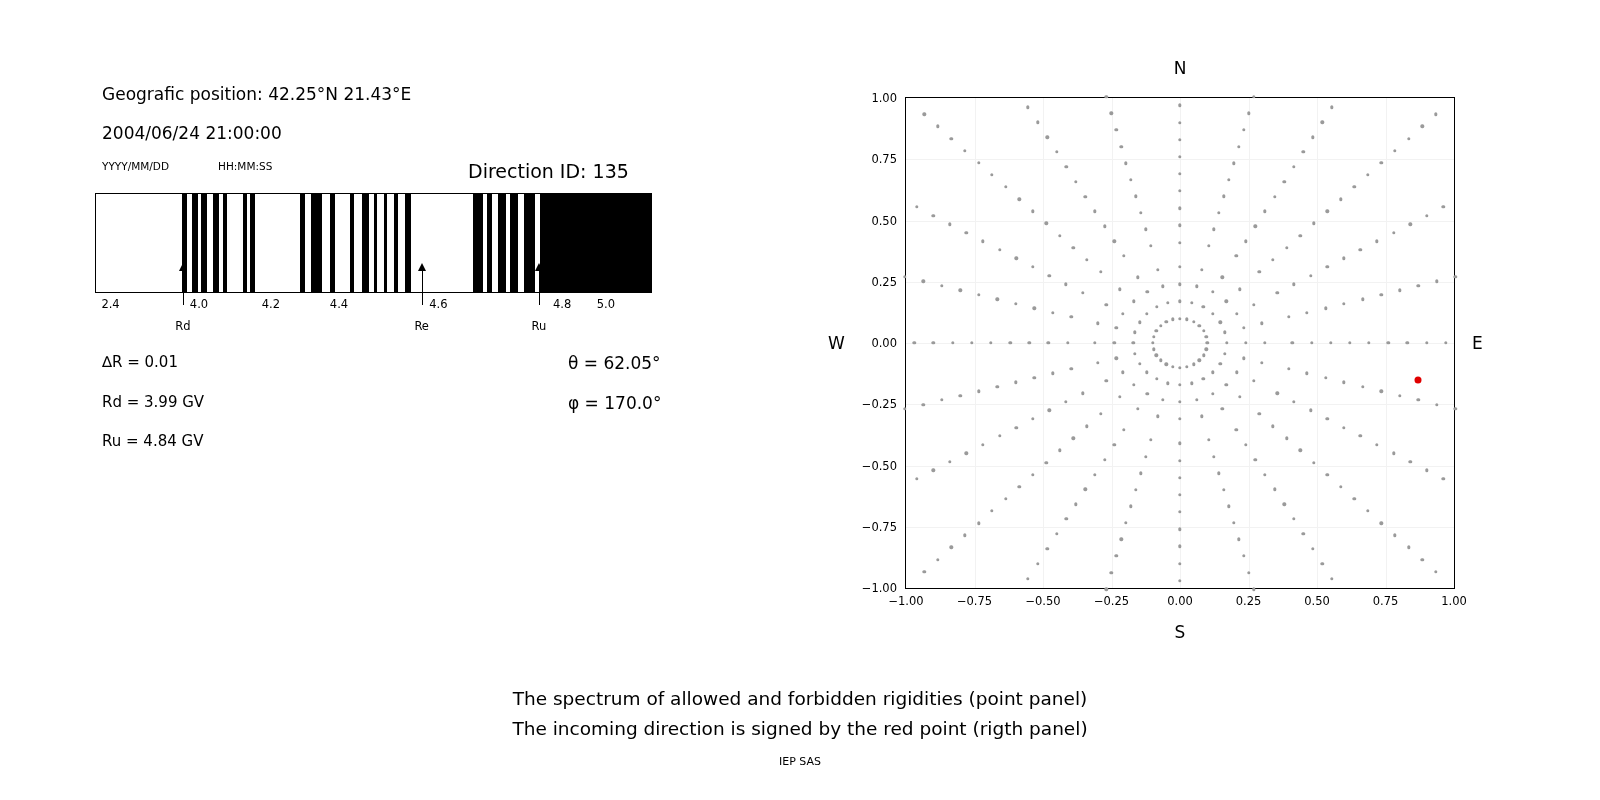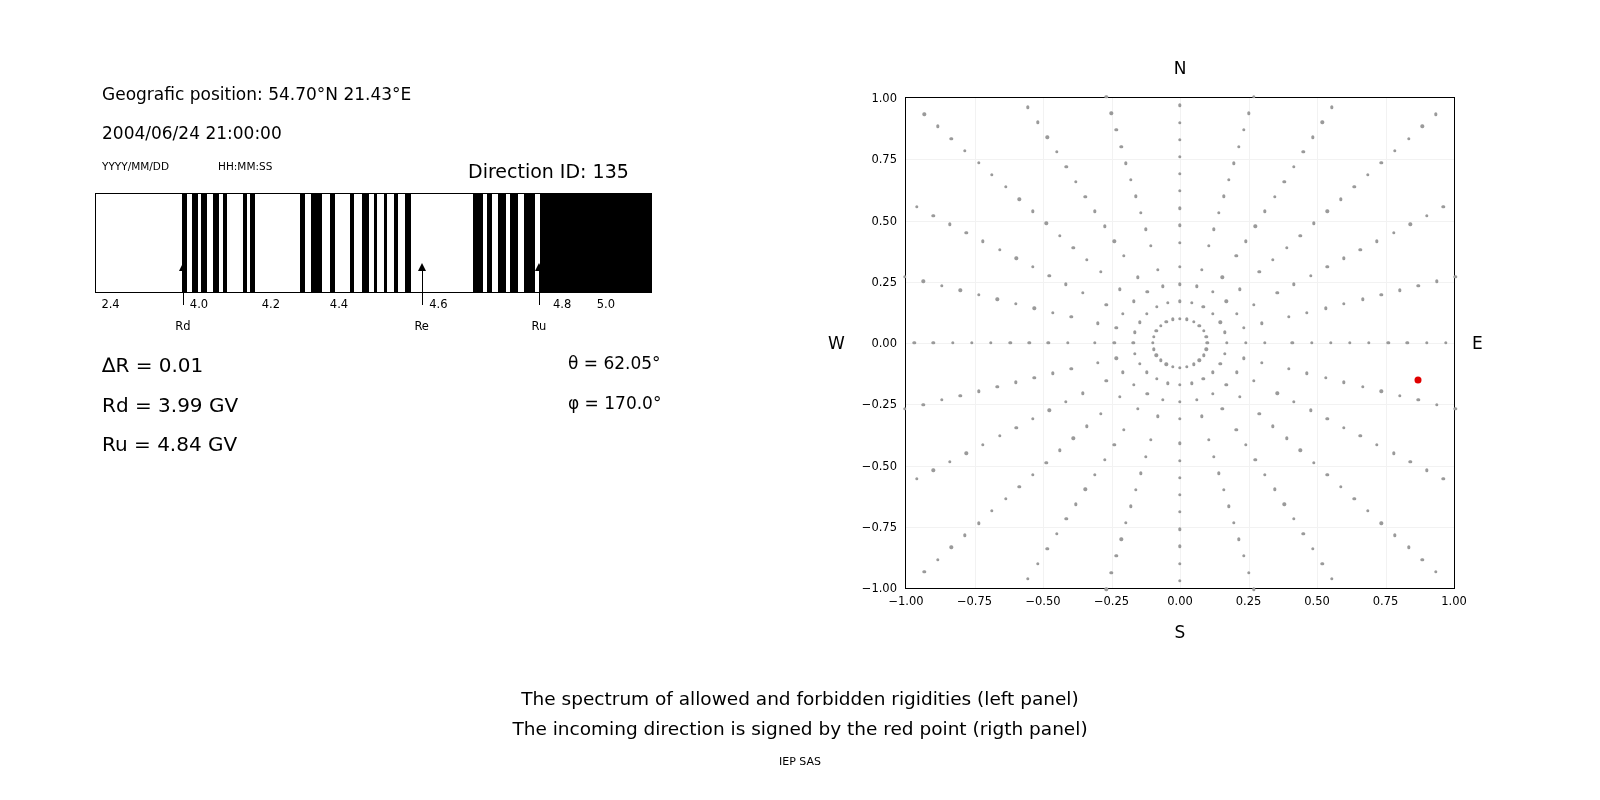--- a/index.html
+++ b/index.html
@@ -128,21 +128,21 @@
     font-size: 11.5px;
     transform: translateX(-50%);
     white-space: nowrap;
   }
 
   
   .values-left {
     position: absolute;
     left: 102px;
     top: 353px;
-    font-size: 20px;
+    font-size: 15px;
   }
   .values-left div {
     height: 39.5px;
     white-space: nowrap;
   }
   .values-right {
     position: absolute;
     left: 568px;
     top: 353px;
     font-size: 17px;
@@ -249,21 +249,21 @@
     font-size: 11px;
   }
 </style>
 </head>
 <body>
 
 <div class="page">
 
   <div class="left-panel">
 
-    <div class="meta-geo">Geografic position: 54.70°N 21.43°E</div>
+    <div class="meta-geo">Geografic position: 42.25°N 21.43°E</div>
 
     <div class="meta-datetime">2004/06/24 21:00:00</div>
 
     <div class="meta-format-date">YYYY/MM/DD</div>
 
     <div class="meta-format-time">HH:MM:SS</div>
 
     <div class="direction-id">Direction ID: 135</div>
 
     <div class="spectrum" id="spectrum">
@@ -723,17 +723,17 @@
         <div class="xtick" style="left: 480.5px;">0.75</div>
         <div class="xtick" style="left: 549px;">1.00</div>
       </div>
 
     <div class="cardinal cardinal-n">N</div>
     <div class="cardinal cardinal-s">S</div>
     <div class="cardinal cardinal-w">W</div>
     <div class="cardinal cardinal-e">E</div>
   </div>
 
-  <div class="caption caption-1">The spectrum of allowed and forbidden rigidities (left panel)</div>
+  <div class="caption caption-1">The spectrum of allowed and forbidden rigidities (point panel)</div>
   <div class="caption caption-2">The incoming direction is signed by the red point (rigth panel)</div>
   <div class="credit">IEP SAS</div>
 
 </div>
 
 </body></html>

